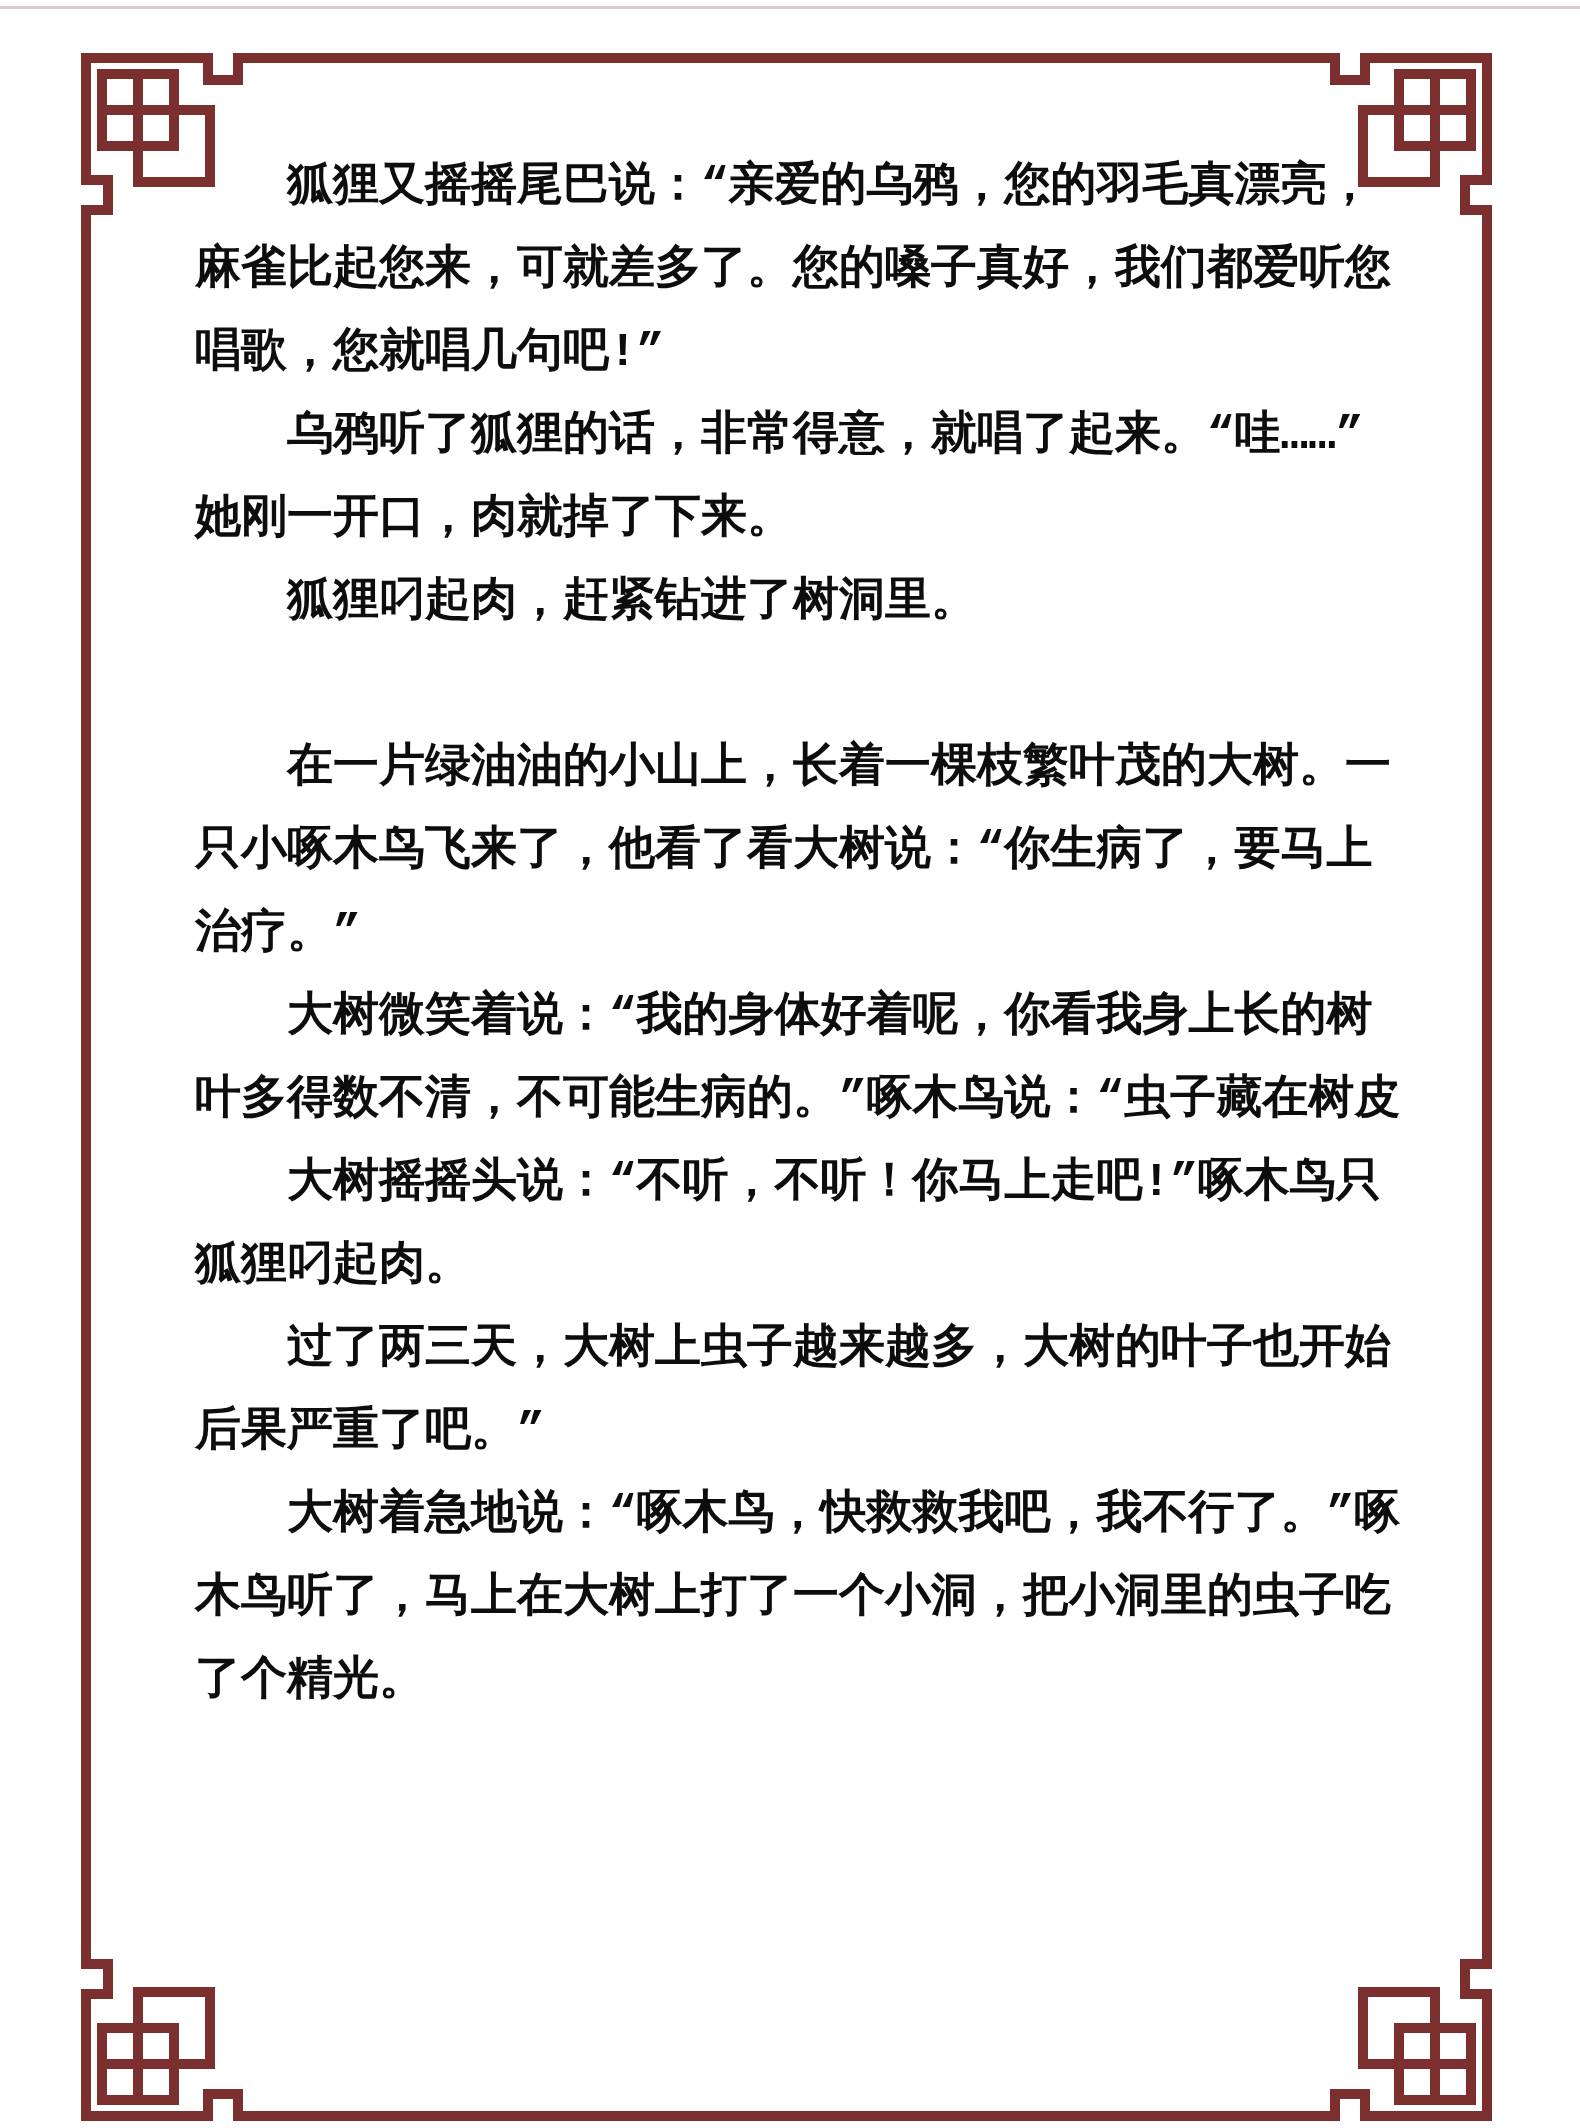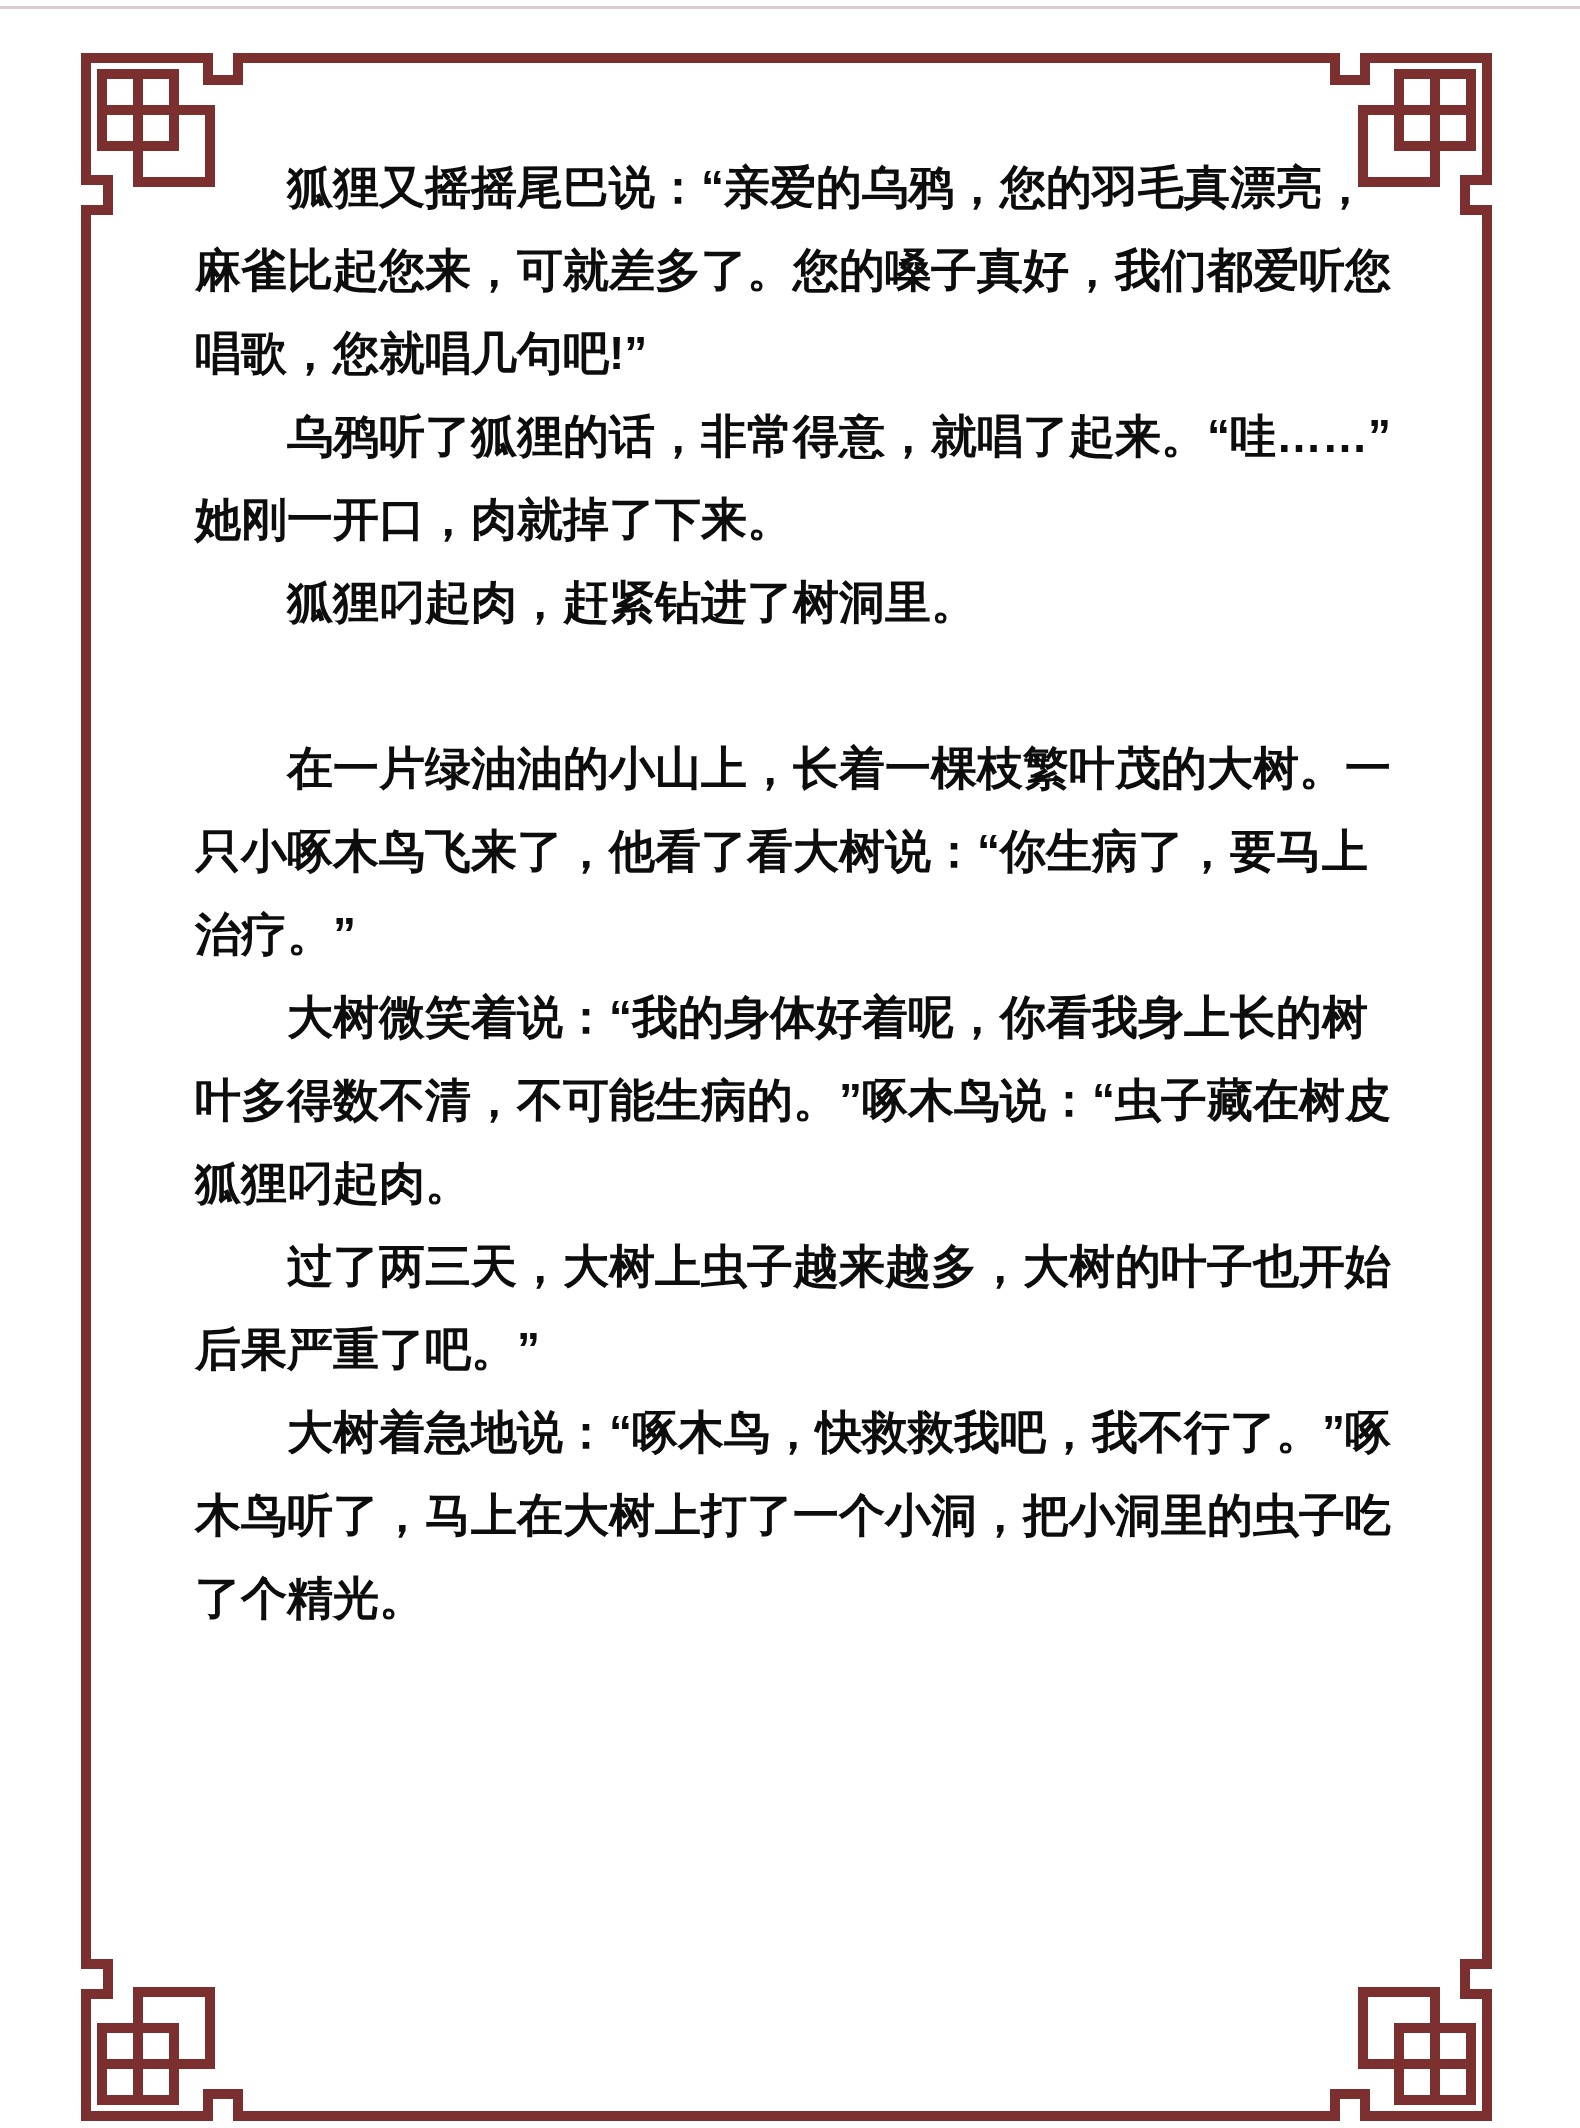--- a/index.html
+++ b/index.html
@@ -2,21 +2,21 @@
 <html><head>
 <meta charset="utf-8">
 <style>
   html,body { margin:0; padding:0; background:#ffffff; }
   .page {
     position: relative;
     width: 1580px;
     height: 2128px;
     background: #ffffff;
     overflow: hidden;
-    font-family: Liberation Sans, sans-serif;
+    font-family: Liberation Mono, monospace;
   }
   .scan-edge {
     position: absolute;
     left: 0; top: 6px;
     width: 100%; height: 3px;
     background: #d8cccc;
   }
   .bline { position: absolute; background: var(--frame); }
   .bline.h { height: 10px; }
   .bline.v { width: 10px; }
@@ -113,20 +113,21 @@
         <div class="line">她刚一开口，肉就掉了下来。</div>
         <div class="line indent">狐狸叼起肉，赶紧钻进了树洞里。</div>
       </div>
     <div class="line"></div>
     <div>
         <div class="line indent">在一片绿油油的小山上，长着一棵枝繁叶茂的大树。一</div>
         <div class="line">只小啄木鸟飞来了，他看了看大树说：“你生病了，要马上</div>
         <div class="line">治疗。”</div>
         <div class="line indent">大树微笑着说：“我的身体好着呢，你看我身上长的树</div>
         <div class="line">叶多得数不清，不可能生病的。”啄木鸟说：“虫子藏在树皮</div>
+        <div class="line indent">大树摇摇头说：“不听，不听！你马上走吧!”啄木鸟只</div>
         <div class="line">狐狸叼起肉。</div>
         <div class="line indent">过了两三天，大树上虫子越来越多，大树的叶子也开始</div>
         <div class="line">后果严重了吧。”</div>
         <div class="line indent">大树着急地说：“啄木鸟，快救救我吧，我不行了。”啄</div>
         <div class="line">木鸟听了，马上在大树上打了一个小洞，把小洞里的虫子吃</div>
         <div class="line">了个精光。</div>
       </div>
   </div>
 
 </div>

